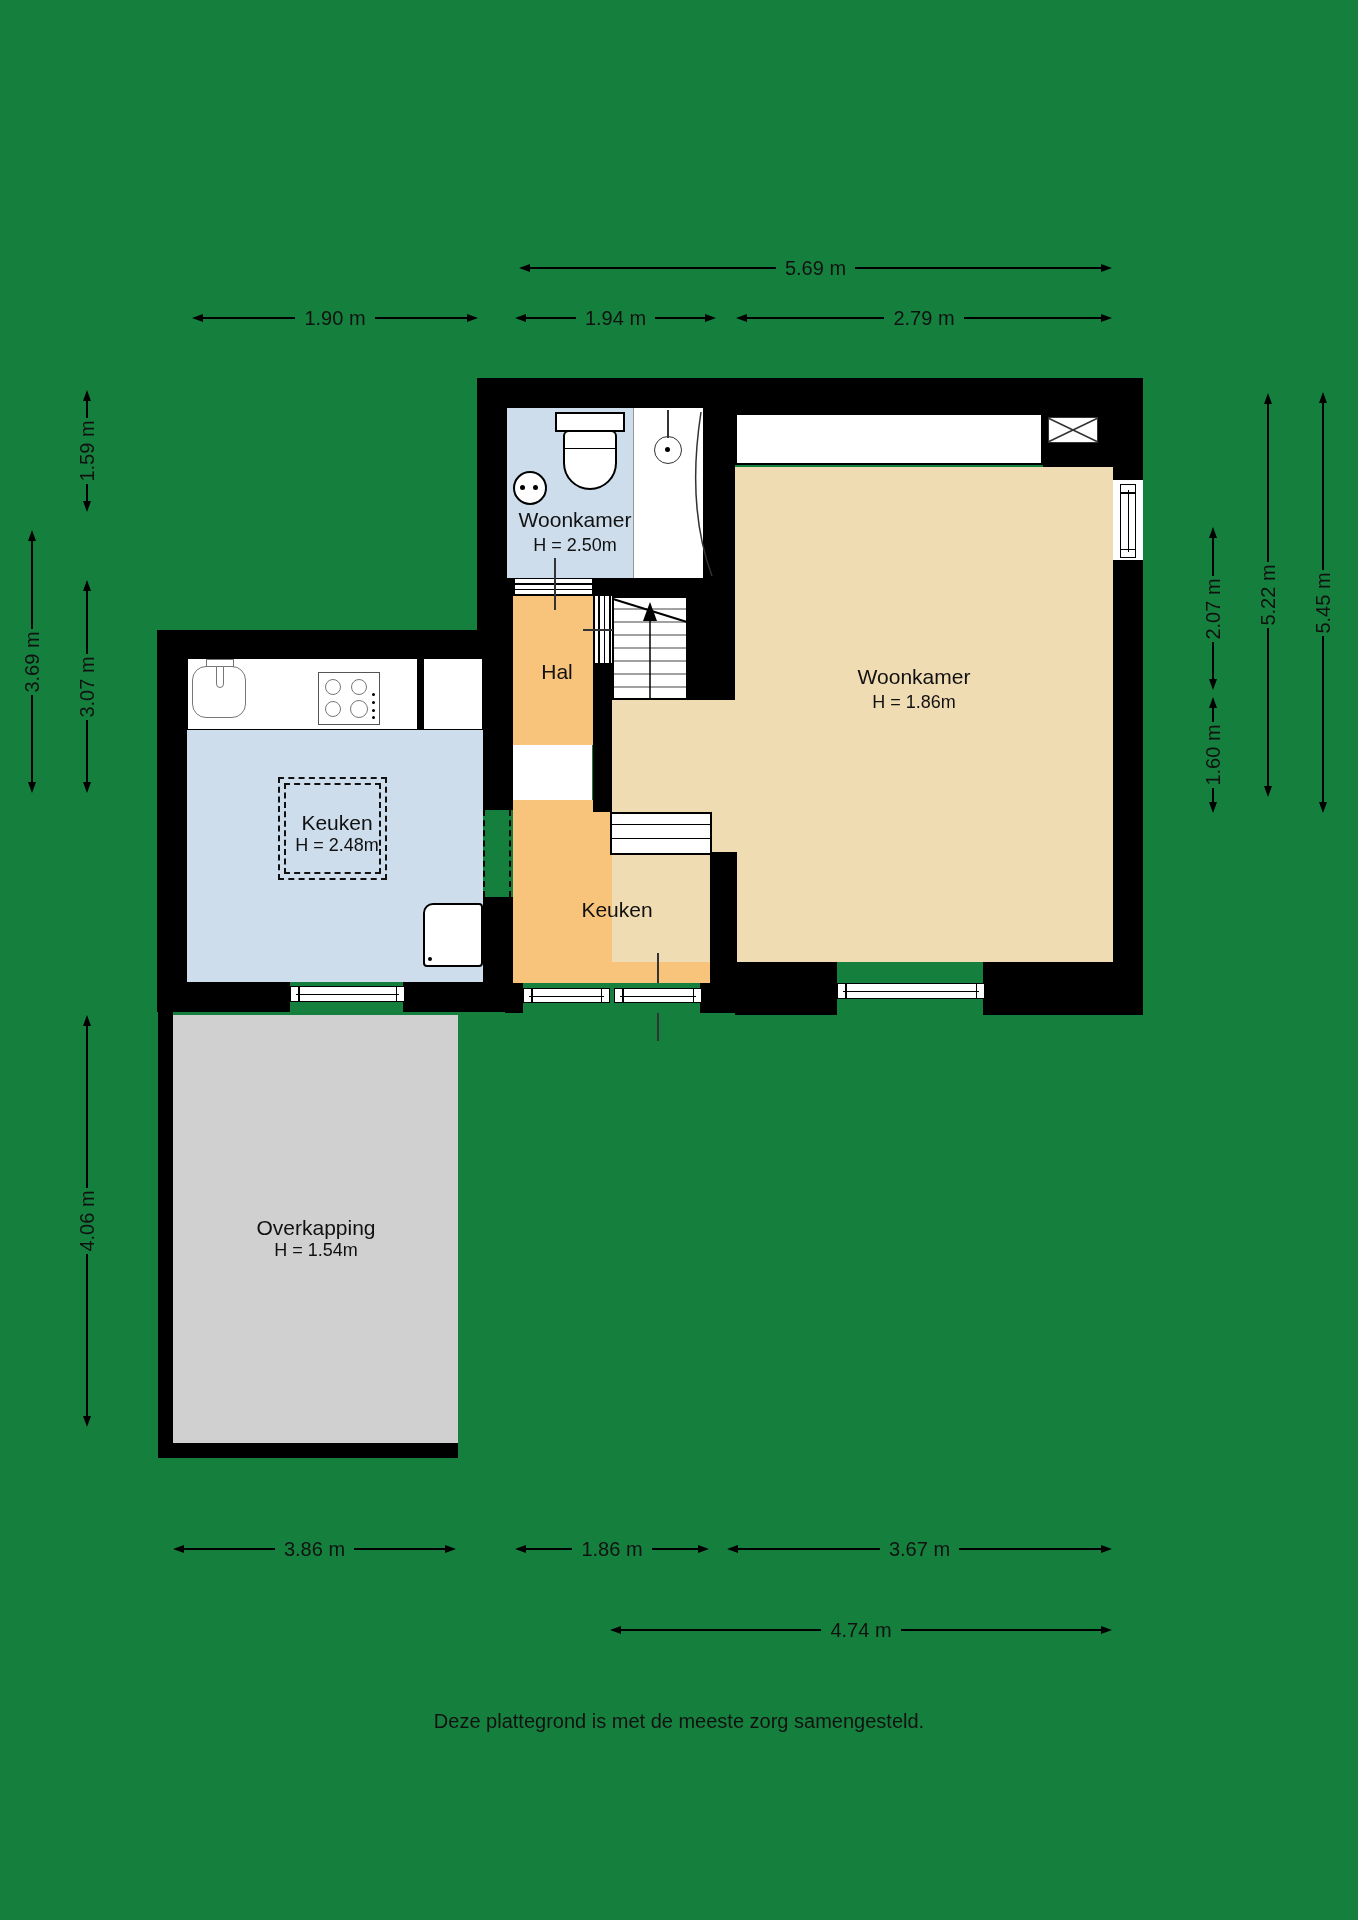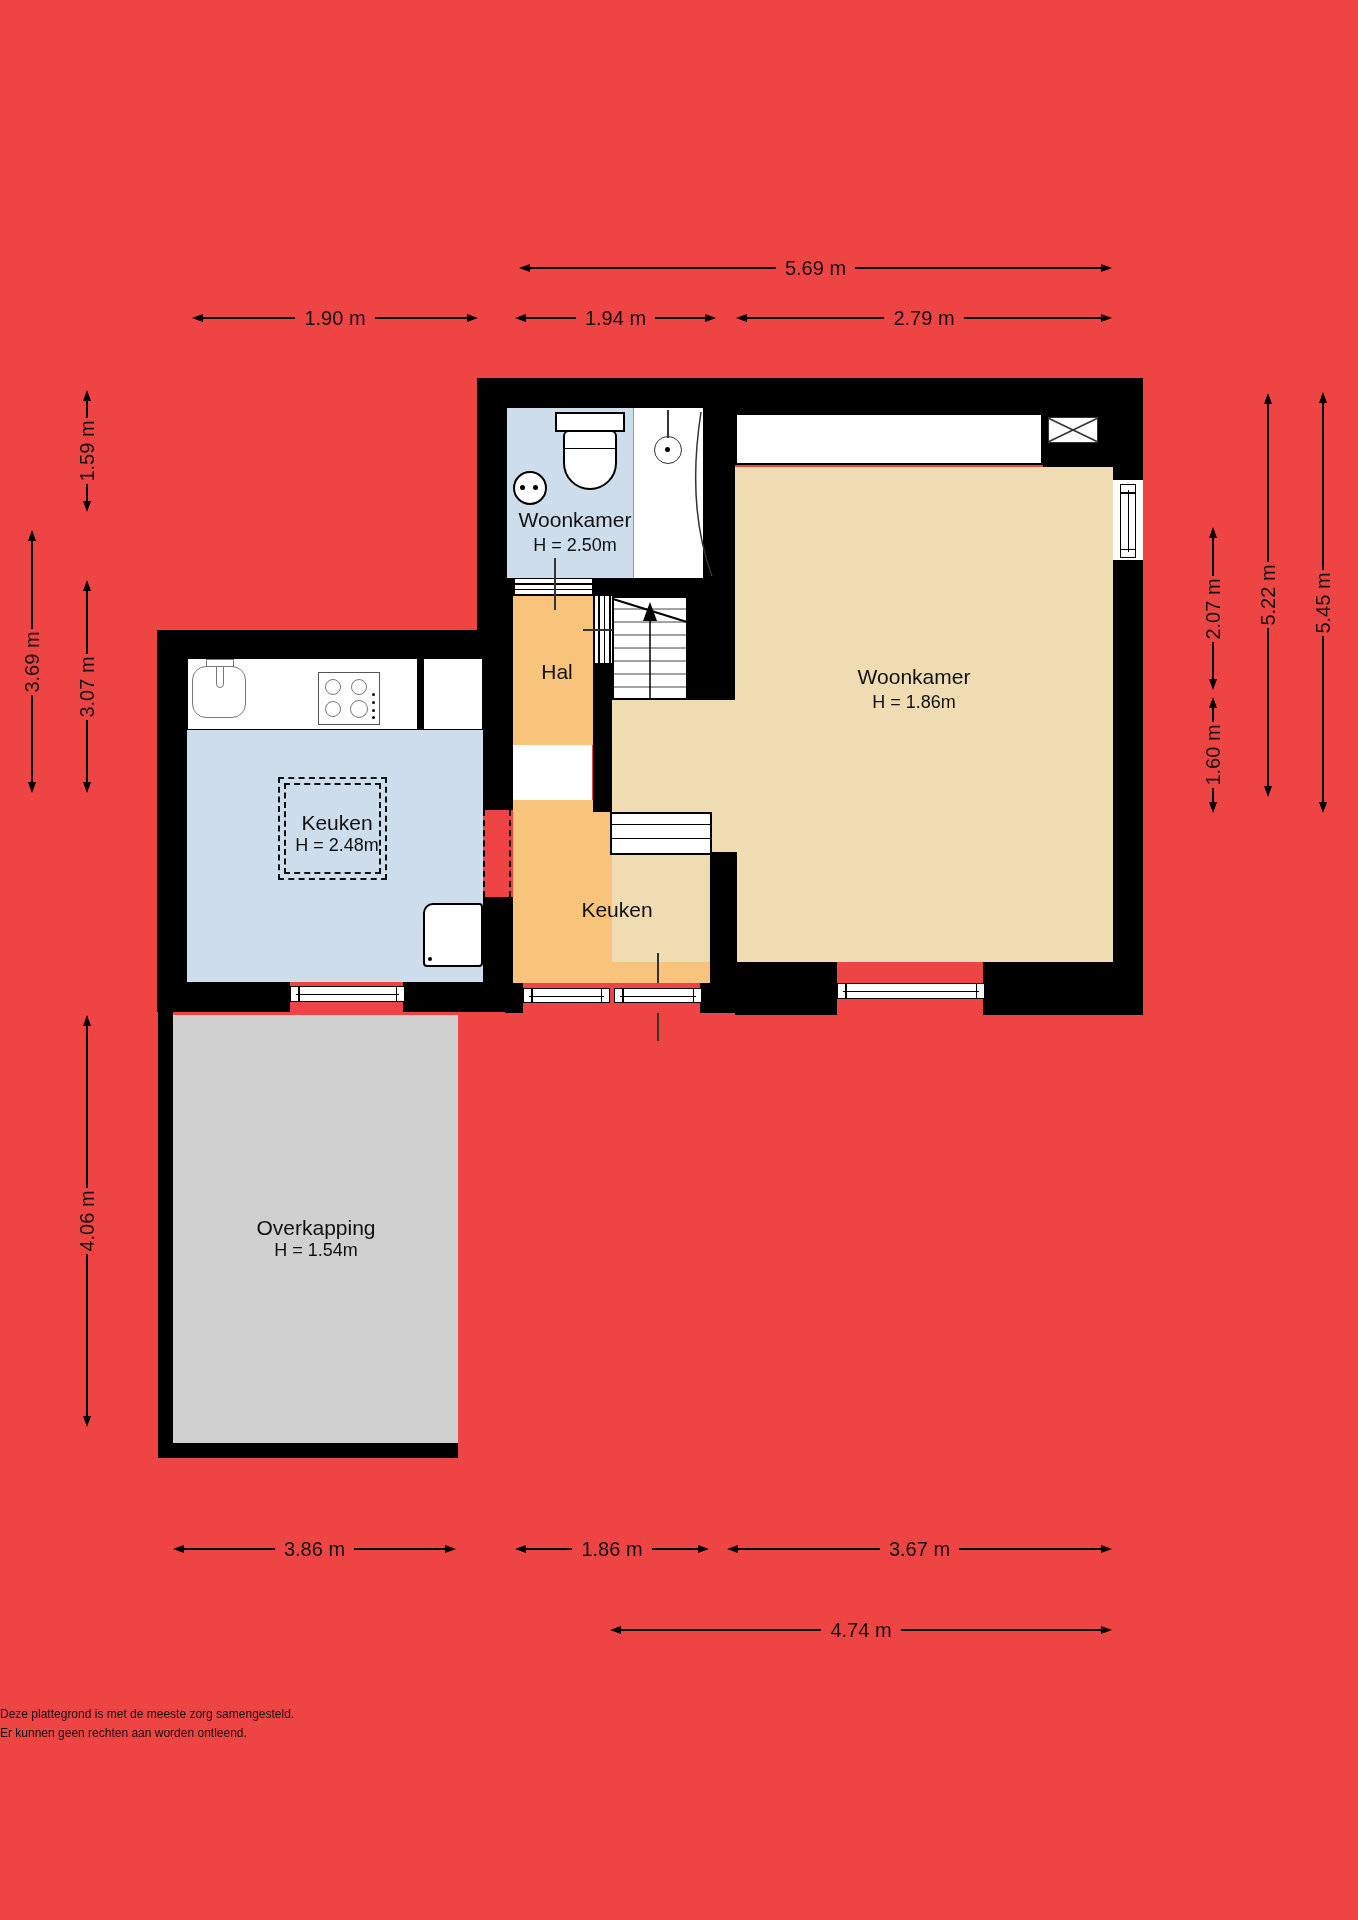--- a/index.html
+++ b/index.html
@@ -1,21 +1,21 @@
 <!DOCTYPE html>
 <html style="--wall: #000000; --wet: #cdddec; --hall: #f8c47b; --living: #f0dcb2; --outside: #d0d0d0; --line: #000000; --fix: #777777;"><head>
 <meta charset="utf-8">
 <style>
   :root{
     --wall:#000; --wet:#cdddec; --hall:#f8c47b; --living:#f0dcb2; --outside:#d0d0d0;
     --line:#000; --fix:#777;
   }
   html,body{margin:0;padding:0;background:#fff;}
   body{font-family:"Liberation Sans", sans-serif; color:#111;}
-  #plan{position:relative;width:1358px;height:1920px;background:#ef4444;overflow:hidden;text-decoration:underline;}
+  #plan{position:relative;width:1358px;height:1920px;background:#15803d;overflow:hidden;text-decoration:underline;}
   .abs{position:absolute;}
   .w{position:absolute;background:var(--wall);}
   .floor{position:absolute;}
   .fixt{position:absolute;background:#fff;}
   .lbl-room{position:absolute;transform:translate(-50%,-50%);font-size:21px;white-space:nowrap;}
   .lbl-h{position:absolute;transform:translate(-50%,-50%);font-size:18px;white-space:nowrap;}
   
   .dimh{position:absolute;height:20px;display:flex;align-items:center;}
   .dimh .seg{flex:1;height:1.5px;background:var(--line);}
   .dimh .lab{margin:0 9px;font-size:20px;white-space:nowrap;}
@@ -33,21 +33,21 @@
   .win-h .tl{position:absolute;left:7px;top:0;bottom:0;width:1.5px;background:#000;}
   .win-h .tr{position:absolute;right:7px;top:0;bottom:0;width:1.5px;background:#000;}
   .win-v{position:absolute;background:#fff;border:1.5px solid #000;}
   .win-v .mid{position:absolute;top:5px;bottom:5px;left:50%;border-left:1.5px solid #000;}
   .win-v .tt{position:absolute;top:7px;left:0;right:0;height:1.5px;background:#000;}
   .win-v .tb{position:absolute;bottom:7px;left:0;right:0;height:1.5px;background:#000;}
   .hlines{position:absolute;background:#fff;background-image:repeating-linear-gradient(to bottom,#000 0,#000 1.5px,transparent 1.5px,transparent 5.5px);}
   .vlines{position:absolute;background:#fff;background-image:repeating-linear-gradient(to right,#000 0,#000 1.5px,transparent 1.5px,transparent 5.5px);}
   .dashline{position:absolute;border-left:2.5px dashed #000;}
   .leader{position:absolute;background:#333;}
-  .footer{position:absolute;left:0;right:0;font-size:12px;line-height:1.6;}
+  .footer{position:absolute;left:0;right:0;text-align:center;font-size:20px;line-height:1.6;}
 </style>
 </head>
 <body>
 
 <div id="plan">
 
   <div class="floor" style="left:507px;top:408px;width:126px;height:170px;background:var(--wet);"></div>
   <div class="floor" style="left:633px;top:408px;width:70px;height:170px;background:#fff;border-left:1px solid #999;"></div>
   <div class="floor" style="left:513px;top:596px;width:80px;height:149px;background:var(--hall);"></div>
   <div class="floor" style="left:513px;top:800px;width:197px;height:183px;background:var(--hall);"></div>
@@ -322,16 +322,15 @@
   <div class="lbl-room" style="left:914px;top:677px;">Woonkamer</div>
   <div class="lbl-h" style="left:914px;top:702px;">H = 1.86m</div>
   <div class="lbl-room" style="left:337px;top:823px;">Keuken</div>
   <div class="lbl-h" style="left:337px;top:845px;">H = 2.48m</div>
   <div class="lbl-room" style="left:617px;top:910px;">Keuken</div>
   <div class="lbl-room" style="left:316px;top:1228px;">Overkapping</div>
   <div class="lbl-h" style="left:316px;top:1250px;">H = 1.54m</div>
 
   <div class="footer" style="top:1705px;">
     <div>Deze plattegrond is met de meeste zorg samengesteld.</div>
-    <div>Er kunnen geen rechten aan worden ontleend.</div>
   </div>
 
 </div>
 
 </body></html>

